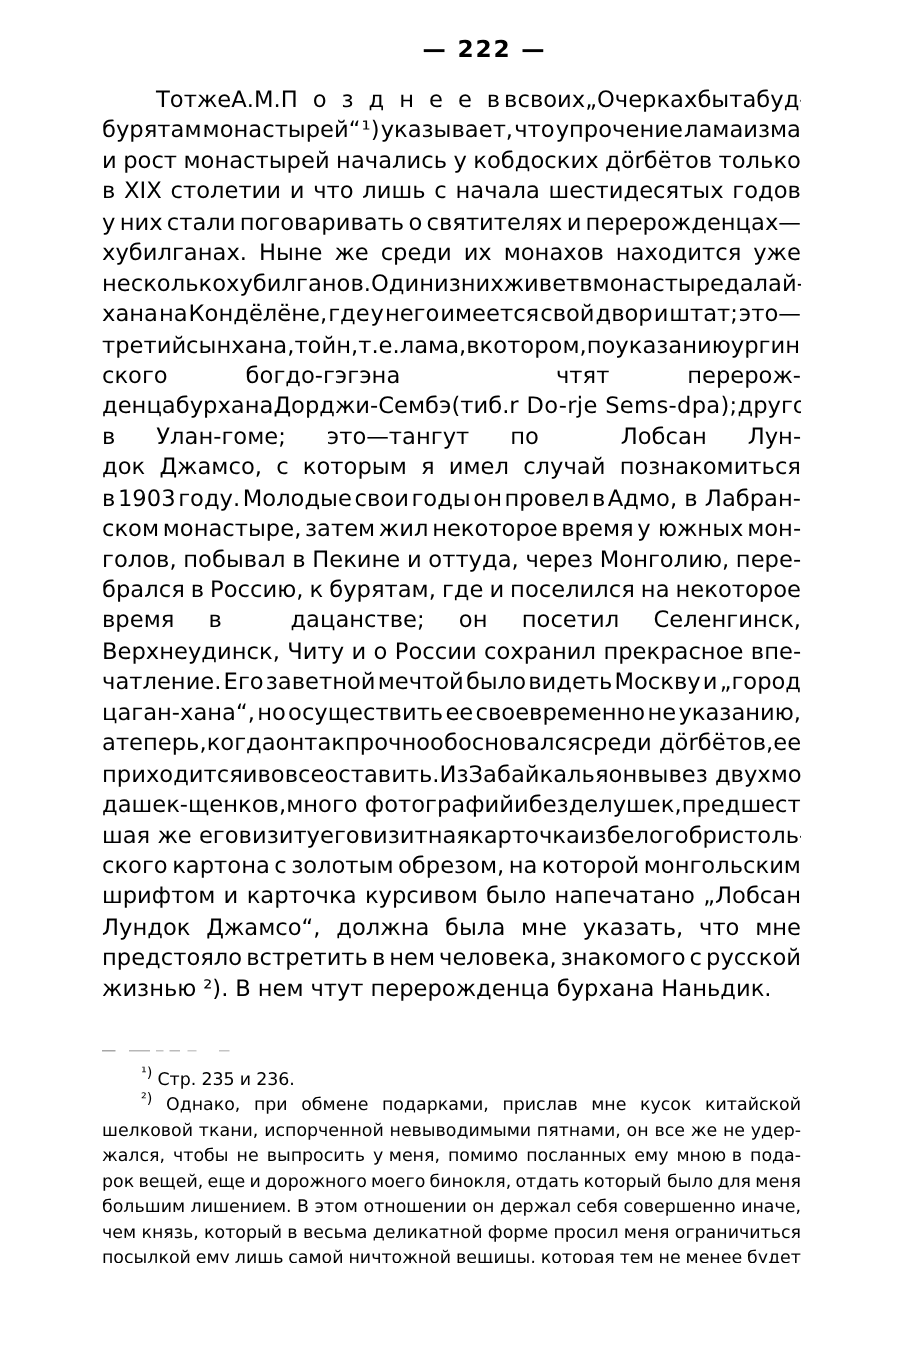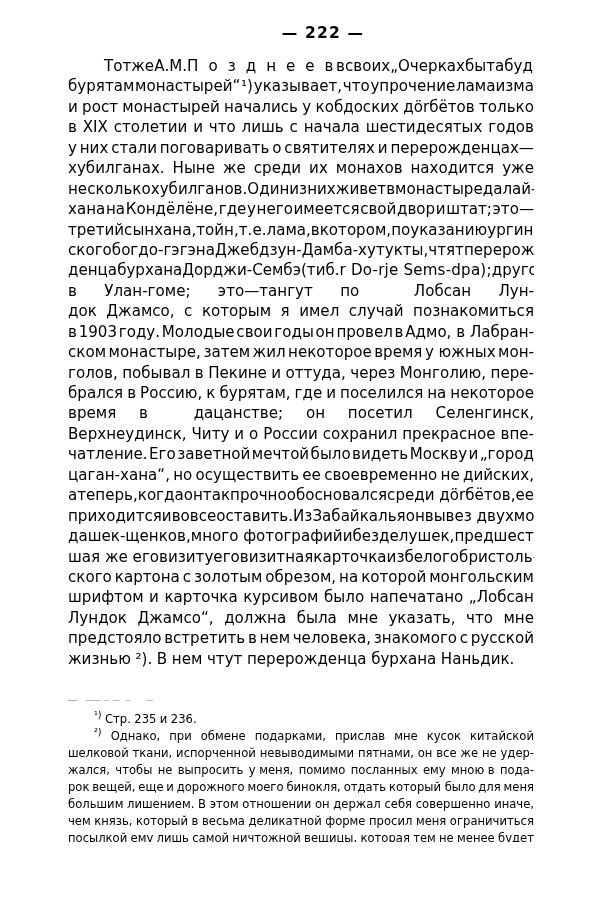--- a/index.html
+++ b/index.html
@@ -114,32 +114,32 @@
   <div class="body-block">
       <div class="bodyline indent"><span class="w">Тот</span><span class="g"></span><span class="w">же</span><span class="g"></span><span class="w">А.</span><span class="g"></span><span class="w">М.</span><span class="g"></span><span class="w sp">П о з д н е е в</span><span class="g"></span><span class="w">в</span><span class="g"></span><span class="w">своих</span><span class="g"></span><span class="w">„Очерках</span><span class="g"></span><span class="w">быта</span><span class="g"></span><span class="w">буд-</span></div>
       <div class="bodyline"><span class="w">бурятам</span><span class="g"></span><span class="w">монастырей“</span><span class="g"></span><span class="w">¹)</span><span class="g"></span><span class="w">указывает,</span><span class="g"></span><span class="w">что</span><span class="g"></span><span class="w">упрочение</span><span class="g"></span><span class="w">ламаизма</span></div>
       <div class="bodyline"><span class="w">и</span><span class="g"></span><span class="w">рост</span><span class="g"></span><span class="w">монастырей</span><span class="g"></span><span class="w">начались</span><span class="g"></span><span class="w">у</span><span class="g"></span><span class="w">кобдоских</span><span class="g"></span><span class="w">дörбётов</span><span class="g"></span><span class="w">только</span></div>
       <div class="bodyline"><span class="w">в</span><span class="g"></span><span class="w">XIX</span><span class="g"></span><span class="w">столетии</span><span class="g"></span><span class="w">и</span><span class="g"></span><span class="w">что</span><span class="g"></span><span class="w">лишь</span><span class="g"></span><span class="w">с</span><span class="g"></span><span class="w">начала</span><span class="g"></span><span class="w">шестидесятых</span><span class="g"></span><span class="w">годов</span></div>
       <div class="bodyline"><span class="w">у</span><span class="g"></span><span class="w">них</span><span class="g"></span><span class="w">стали</span><span class="g"></span><span class="w">поговаривать</span><span class="g"></span><span class="w">о</span><span class="g"></span><span class="w">святителях</span><span class="g"></span><span class="w">и</span><span class="g"></span><span class="w">перерожденцах—</span></div>
       <div class="bodyline"><span class="w">хубилганах.</span><span class="g"></span><span class="w">Ныне</span><span class="g"></span><span class="w">же</span><span class="g"></span><span class="w">среди</span><span class="g"></span><span class="w">их</span><span class="g"></span><span class="w">монахов</span><span class="g"></span><span class="w">находится</span><span class="g"></span><span class="w">уже</span></div>
       <div class="bodyline"><span class="w">несколько</span><span class="g"></span><span class="w">хубилганов.</span><span class="g"></span><span class="w">Один</span><span class="g"></span><span class="w">из</span><span class="g"></span><span class="w">них</span><span class="g"></span><span class="w">живет</span><span class="g"></span><span class="w">в</span><span class="g"></span><span class="w">монастыре</span><span class="g"></span><span class="w">далай-</span></div>
       <div class="bodyline"><span class="w">хана</span><span class="g"></span><span class="w">на</span><span class="g"></span><span class="w">Кондёлёне,</span><span class="g"></span><span class="w">где</span><span class="g"></span><span class="w">у</span><span class="g"></span><span class="w">него</span><span class="g"></span><span class="w">имеется</span><span class="g"></span><span class="w">свой</span><span class="g"></span><span class="w">двор</span><span class="g"></span><span class="w">и</span><span class="g"></span><span class="w">штат;</span><span class="g"></span><span class="w">это—</span></div>
       <div class="bodyline"><span class="w">третий</span><span class="g"></span><span class="w">сын</span><span class="g"></span><span class="w">хана,</span><span class="g"></span><span class="w">тойн,</span><span class="g"></span><span class="w">т.</span><span class="g"></span><span class="w">е.</span><span class="g"></span><span class="w">лама,</span><span class="g"></span><span class="w">в</span><span class="g"></span><span class="w">котором,</span><span class="g"></span><span class="w">по</span><span class="g"></span><span class="w">указанию</span><span class="g"></span><span class="w">ургин-</span></div>
-      <div class="bodyline"><span class="w">ского</span><span class="g"></span><span class="w">богдо-гэгэна</span><span class="g"></span><span class="w">Джебдзун-Дамба-хутукты,</span><span class="g"></span><span class="w">чтят</span><span class="g"></span><span class="w">перерож-</span></div>
+      <div class="bodyline"><span class="w">ского</span><span class="g"></span><span class="w">богдо-гэгэна</span><span class="g"></span><span class="g"></span><span class="w">чтят</span><span class="g"></span><span class="w">перерож-</span></div>
       <div class="bodyline"><span class="w">денца</span><span class="g"></span><span class="w">бурхана</span><span class="g"></span><span class="w">Дорджи-Сембэ</span><span class="g"></span><span class="w">(тиб.</span><span class="g"></span><span class="w lat">r Do-rje Sems-dpa);</span><span class="g"></span><span class="w">другой—</span></div>
       <div class="bodyline"><span class="w">в</span><span class="g"></span><span class="w">Улан-гоме;</span><span class="g"></span><span class="w">это—тангут</span><span class="g"></span><span class="w">по</span><span class="g"></span><span class="g"></span><span class="w">Лобсан</span><span class="g"></span><span class="w">Лун-</span></div>
       <div class="bodyline"><span class="w">док</span><span class="g"></span><span class="w">Джамсо,</span><span class="g"></span><span class="w">с</span><span class="g"></span><span class="w">которым</span><span class="g"></span><span class="w">я</span><span class="g"></span><span class="w">имел</span><span class="g"></span><span class="w">случай</span><span class="g"></span><span class="w">познакомиться</span></div>
       <div class="bodyline"><span class="w">в</span><span class="g"></span><span class="w">1903</span><span class="g"></span><span class="w">году.</span><span class="g"></span><span class="w">Молодые</span><span class="g"></span><span class="w">свои</span><span class="g"></span><span class="w">годы</span><span class="g"></span><span class="w">он</span><span class="g"></span><span class="w">провел</span><span class="g"></span><span class="w">в</span><span class="g"></span><span class="w">Адмо, в Лабран-</span></div>
       <div class="bodyline"><span class="w">ском</span><span class="g"></span><span class="w">монастыре,</span><span class="g"></span><span class="w">затем</span><span class="g"></span><span class="w">жил</span><span class="g"></span><span class="w">некоторое</span><span class="g"></span><span class="w">время</span><span class="g"></span><span class="w">у южных</span><span class="g"></span><span class="w">мон-</span></div>
       <div class="bodyline"><span class="w">голов,</span><span class="g"></span><span class="w">побывал</span><span class="g"></span><span class="w">в</span><span class="g"></span><span class="w">Пекине</span><span class="g"></span><span class="w">и</span><span class="g"></span><span class="w">оттуда,</span><span class="g"></span><span class="w">через</span><span class="g"></span><span class="w">Монголию,</span><span class="g"></span><span class="w">пере-</span></div>
       <div class="bodyline"><span class="w">брался</span><span class="g"></span><span class="w">в</span><span class="g"></span><span class="w">Россию,</span><span class="g"></span><span class="w">к</span><span class="g"></span><span class="w">бурятам,</span><span class="g"></span><span class="w">где</span><span class="g"></span><span class="w">и</span><span class="g"></span><span class="w">поселился</span><span class="g"></span><span class="w">на</span><span class="g"></span><span class="w">некоторое</span></div>
       <div class="bodyline"><span class="w">время</span><span class="g"></span><span class="w">в</span><span class="g"></span><span class="g"></span><span class="w">дацанстве;</span><span class="g"></span><span class="w">он</span><span class="g"></span><span class="w">посетил</span><span class="g"></span><span class="w">Селенгинск,</span></div>
       <div class="bodyline"><span class="w">Верхнеудинск,</span><span class="g"></span><span class="w">Читу</span><span class="g"></span><span class="w">и</span><span class="g"></span><span class="w">о</span><span class="g"></span><span class="w">России</span><span class="g"></span><span class="w">сохранил</span><span class="g"></span><span class="w">прекрасное</span><span class="g"></span><span class="w">впе-</span></div>
       <div class="bodyline"><span class="w">чатление.</span><span class="g"></span><span class="w">Его</span><span class="g"></span><span class="w">заветной</span><span class="g"></span><span class="w">мечтой</span><span class="g"></span><span class="w">было</span><span class="g"></span><span class="w">видеть</span><span class="g"></span><span class="w">Москву</span><span class="g"></span><span class="w">и</span><span class="g"></span><span class="w">„город</span></div>
-      <div class="bodyline"><span class="w">цаган-хана“,</span><span class="g"></span><span class="w">но</span><span class="g"></span><span class="w">осуществить</span><span class="g"></span><span class="w">ее</span><span class="g"></span><span class="w">своевременно</span><span class="g"></span><span class="w">не</span><span class="g"></span><span class="w">дийских,</span></div>
+      <div class="bodyline"><span class="w">цаган-хана“,</span><span class="g"></span><span class="w">но</span><span class="g"></span><span class="w">осуществить</span><span class="g"></span><span class="w">ее</span><span class="g"></span><span class="w">своевременно</span><span class="g"></span><span class="w">не</span><span class="g"></span><span class="w">указанию,</span></div>
       <div class="bodyline"><span class="w">а</span><span class="g"></span><span class="w">теперь,</span><span class="g"></span><span class="w">когда</span><span class="g"></span><span class="w">он</span><span class="g"></span><span class="w">так</span><span class="g"></span><span class="w">прочно</span><span class="g"></span><span class="w">обосновался</span><span class="g"></span><span class="w">среди дörбётов,</span><span class="g"></span><span class="w">ее</span></div>
       <div class="bodyline"><span class="w">приходится</span><span class="g"></span><span class="w">и</span><span class="g"></span><span class="w">вовсе</span><span class="g"></span><span class="w">оставить.</span><span class="g"></span><span class="w">Из</span><span class="g"></span><span class="w">Забайкалья</span><span class="g"></span><span class="w">он</span><span class="g"></span><span class="w">вывез двух</span><span class="g"></span><span class="w">мор-</span></div>
       <div class="bodyline"><span class="w">дашек-щенков,</span><span class="g"></span><span class="w">много фотографий</span><span class="g"></span><span class="w">и</span><span class="g"></span><span class="w">безделушек,</span><span class="g"></span><span class="w">предшествовав-</span></div>
       <div class="bodyline"><span class="w">шая же его</span><span class="g"></span><span class="w">визиту</span><span class="g"></span><span class="w">его</span><span class="g"></span><span class="w">визитная</span><span class="g"></span><span class="w">карточка</span><span class="g"></span><span class="w">из</span><span class="g"></span><span class="w">белого</span><span class="g"></span><span class="w">бристоль-</span></div>
       <div class="bodyline"><span class="w">ского</span><span class="g"></span><span class="w">картона</span><span class="g"></span><span class="w">с</span><span class="g"></span><span class="w">золотым</span><span class="g"></span><span class="w">обрезом,</span><span class="g"></span><span class="w">на</span><span class="g"></span><span class="w">которой</span><span class="g"></span><span class="w">монгольским</span></div>
       <div class="bodyline"><span class="w">шрифтом</span><span class="g"></span><span class="w">и</span><span class="g"></span><span class="w">карточка</span><span class="g"></span><span class="w">курсивом</span><span class="g"></span><span class="w">было</span><span class="g"></span><span class="w">напечатано</span><span class="g"></span><span class="w">„Лобсан</span></div>
       <div class="bodyline"><span class="w">Лундок</span><span class="g"></span><span class="w">Джамсо“,</span><span class="g"></span><span class="w">должна</span><span class="g"></span><span class="w">была</span><span class="g"></span><span class="w">мне</span><span class="g"></span><span class="w">указать,</span><span class="g"></span><span class="w">что</span><span class="g"></span><span class="w">мне</span></div>
       <div class="bodyline"><span class="w">предстояло</span><span class="g"></span><span class="w">встретить</span><span class="g"></span><span class="w">в</span><span class="g"></span><span class="w">нем</span><span class="g"></span><span class="w">человека,</span><span class="g"></span><span class="w">знакомого</span><span class="g"></span><span class="w">с</span><span class="g"></span><span class="w">русской</span></div>
       <div class="bodyline last"><span class="w">жизнью</span><span class="g"></span><span class="w">²).</span><span class="g"></span><span class="w">В</span><span class="g"></span><span class="w">нем</span><span class="g"></span><span class="w">чтут</span><span class="g"></span><span class="w">перерожденца</span><span class="g"></span><span class="w">бурхана</span><span class="g"></span><span class="w">Наньдик.</span></div>
     </div>

